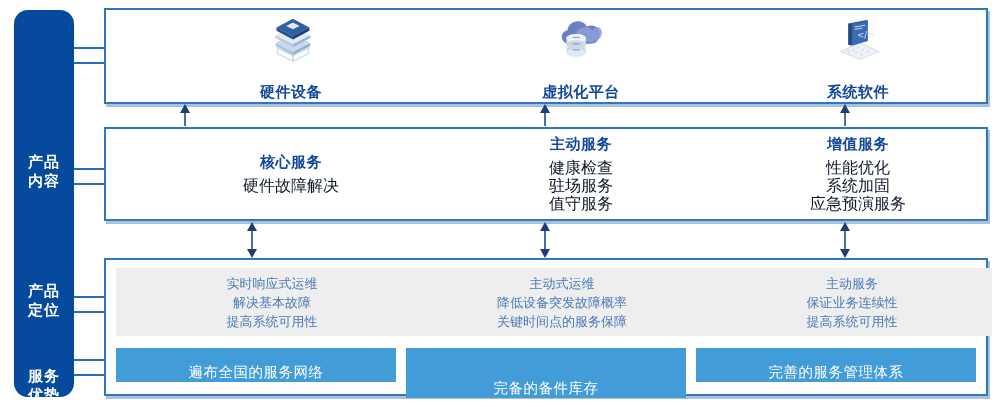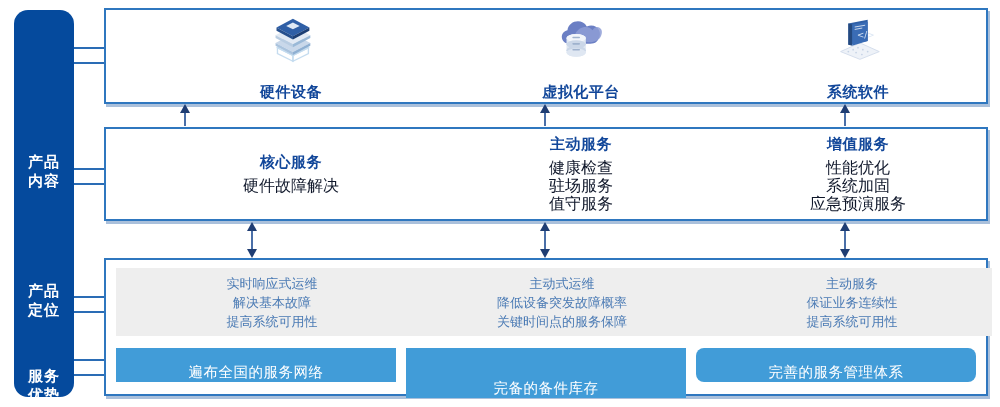--- a/index.html
+++ b/index.html
@@ -239,18 +239,18 @@
       <div class="gray-line">保证业务连续性</div>
       <div class="gray-line">提高系统可用性</div>
     </div>
 
     <div class="blue-bar" style="left:10px;top:88px;width:280px;height:34px;">
       <span>遍布全国的服务网络</span>
     </div>
     <div class="blue-bar" style="left:300px;top:88px;width:280px;height:50px;">
       <span>完备的备件库存</span>
     </div>
-    <div class="blue-bar" style="left:590px;top:88px;width:280px;height:34px;border-radius:8px;">
+    <div class="blue-bar" style="left:590px;top:88px;width:280px;height:34px;">
       <span>完善的服务管理体系</span>
     </div>
   </div>
 
 </div>
 
 </body></html>

